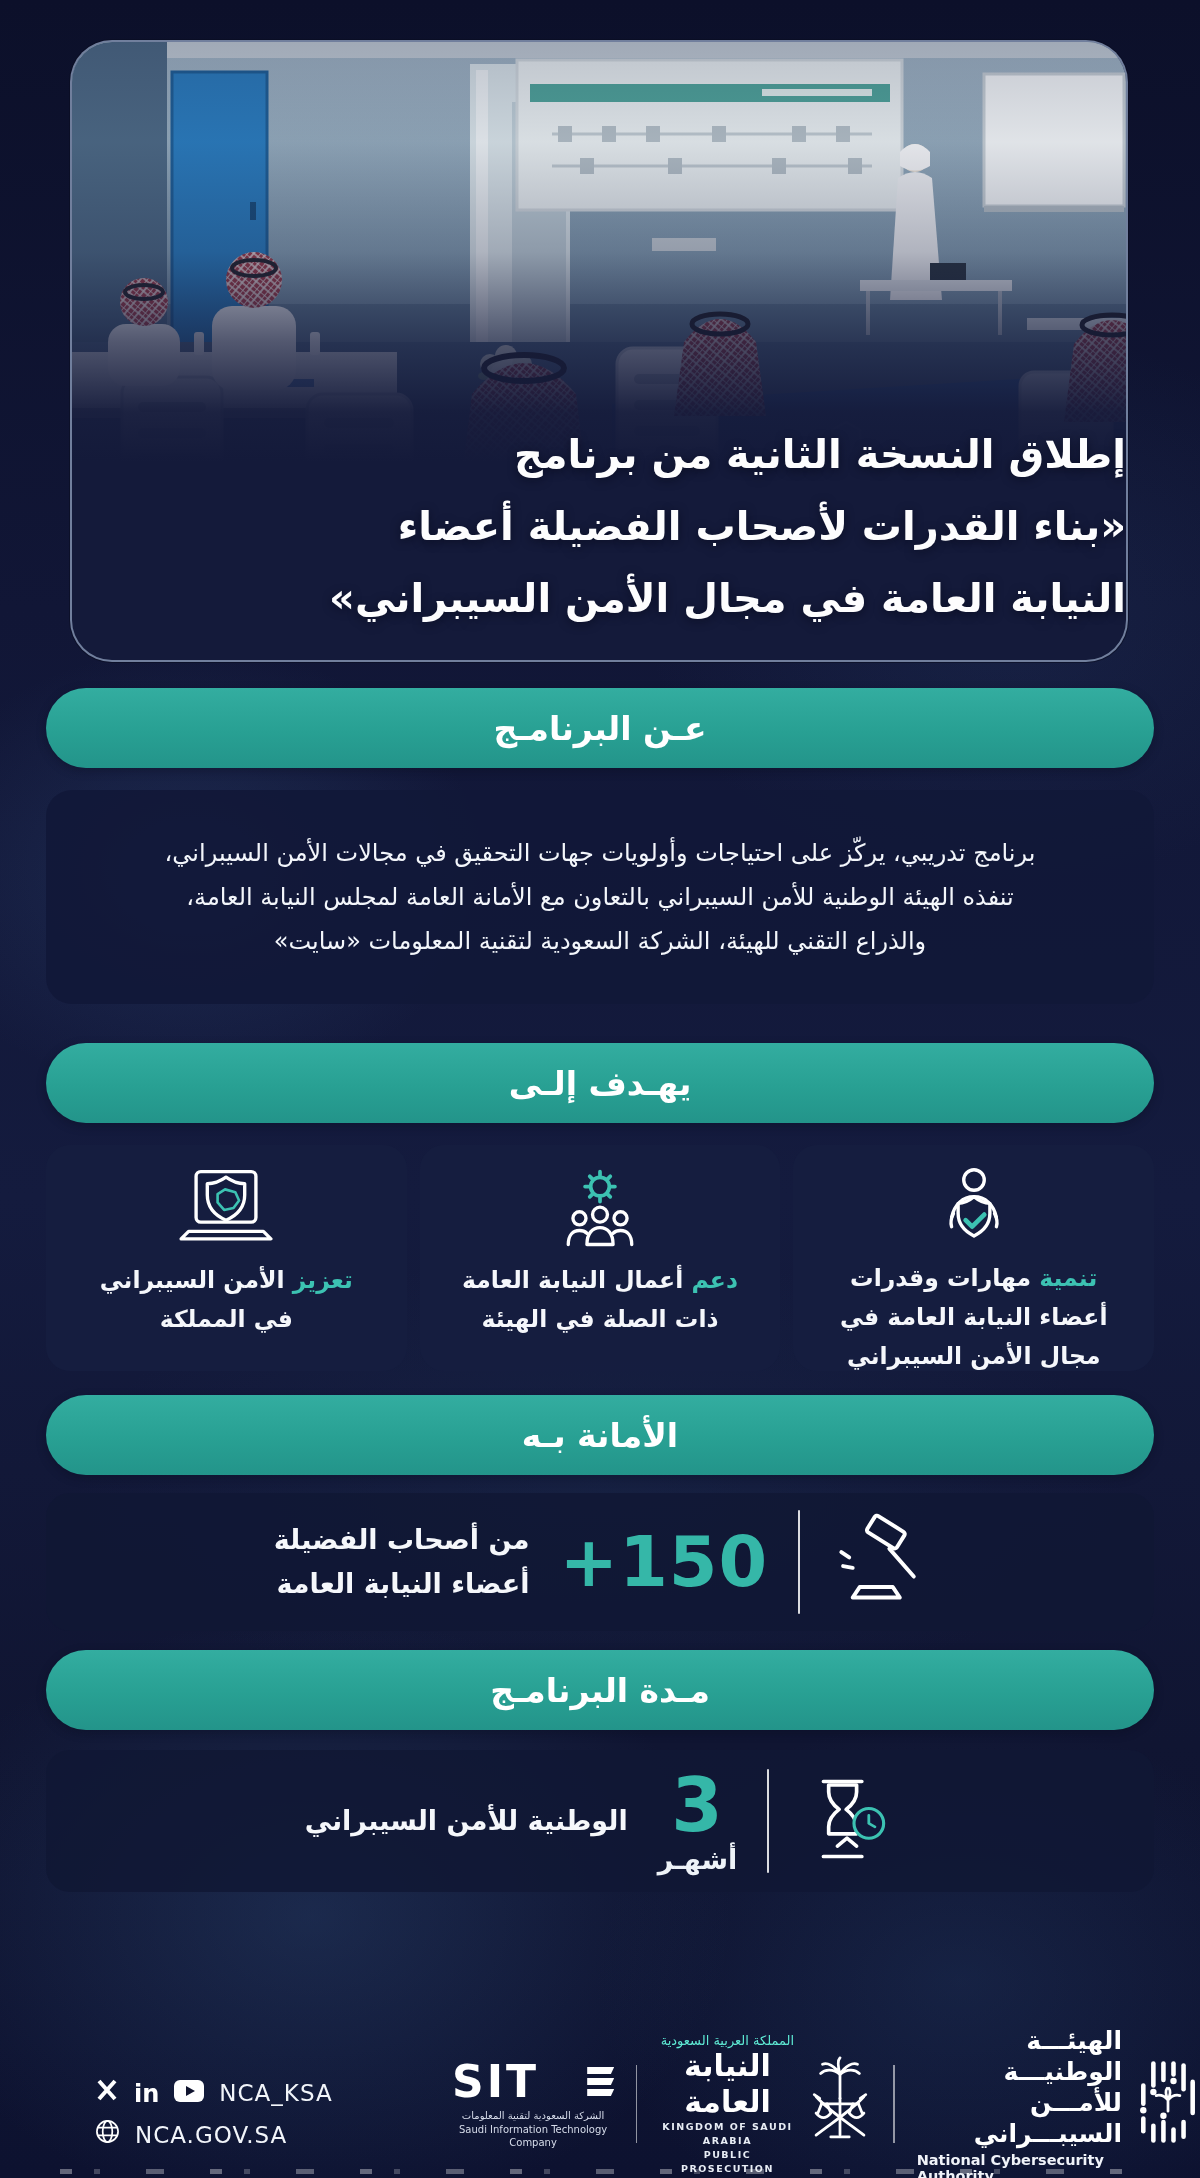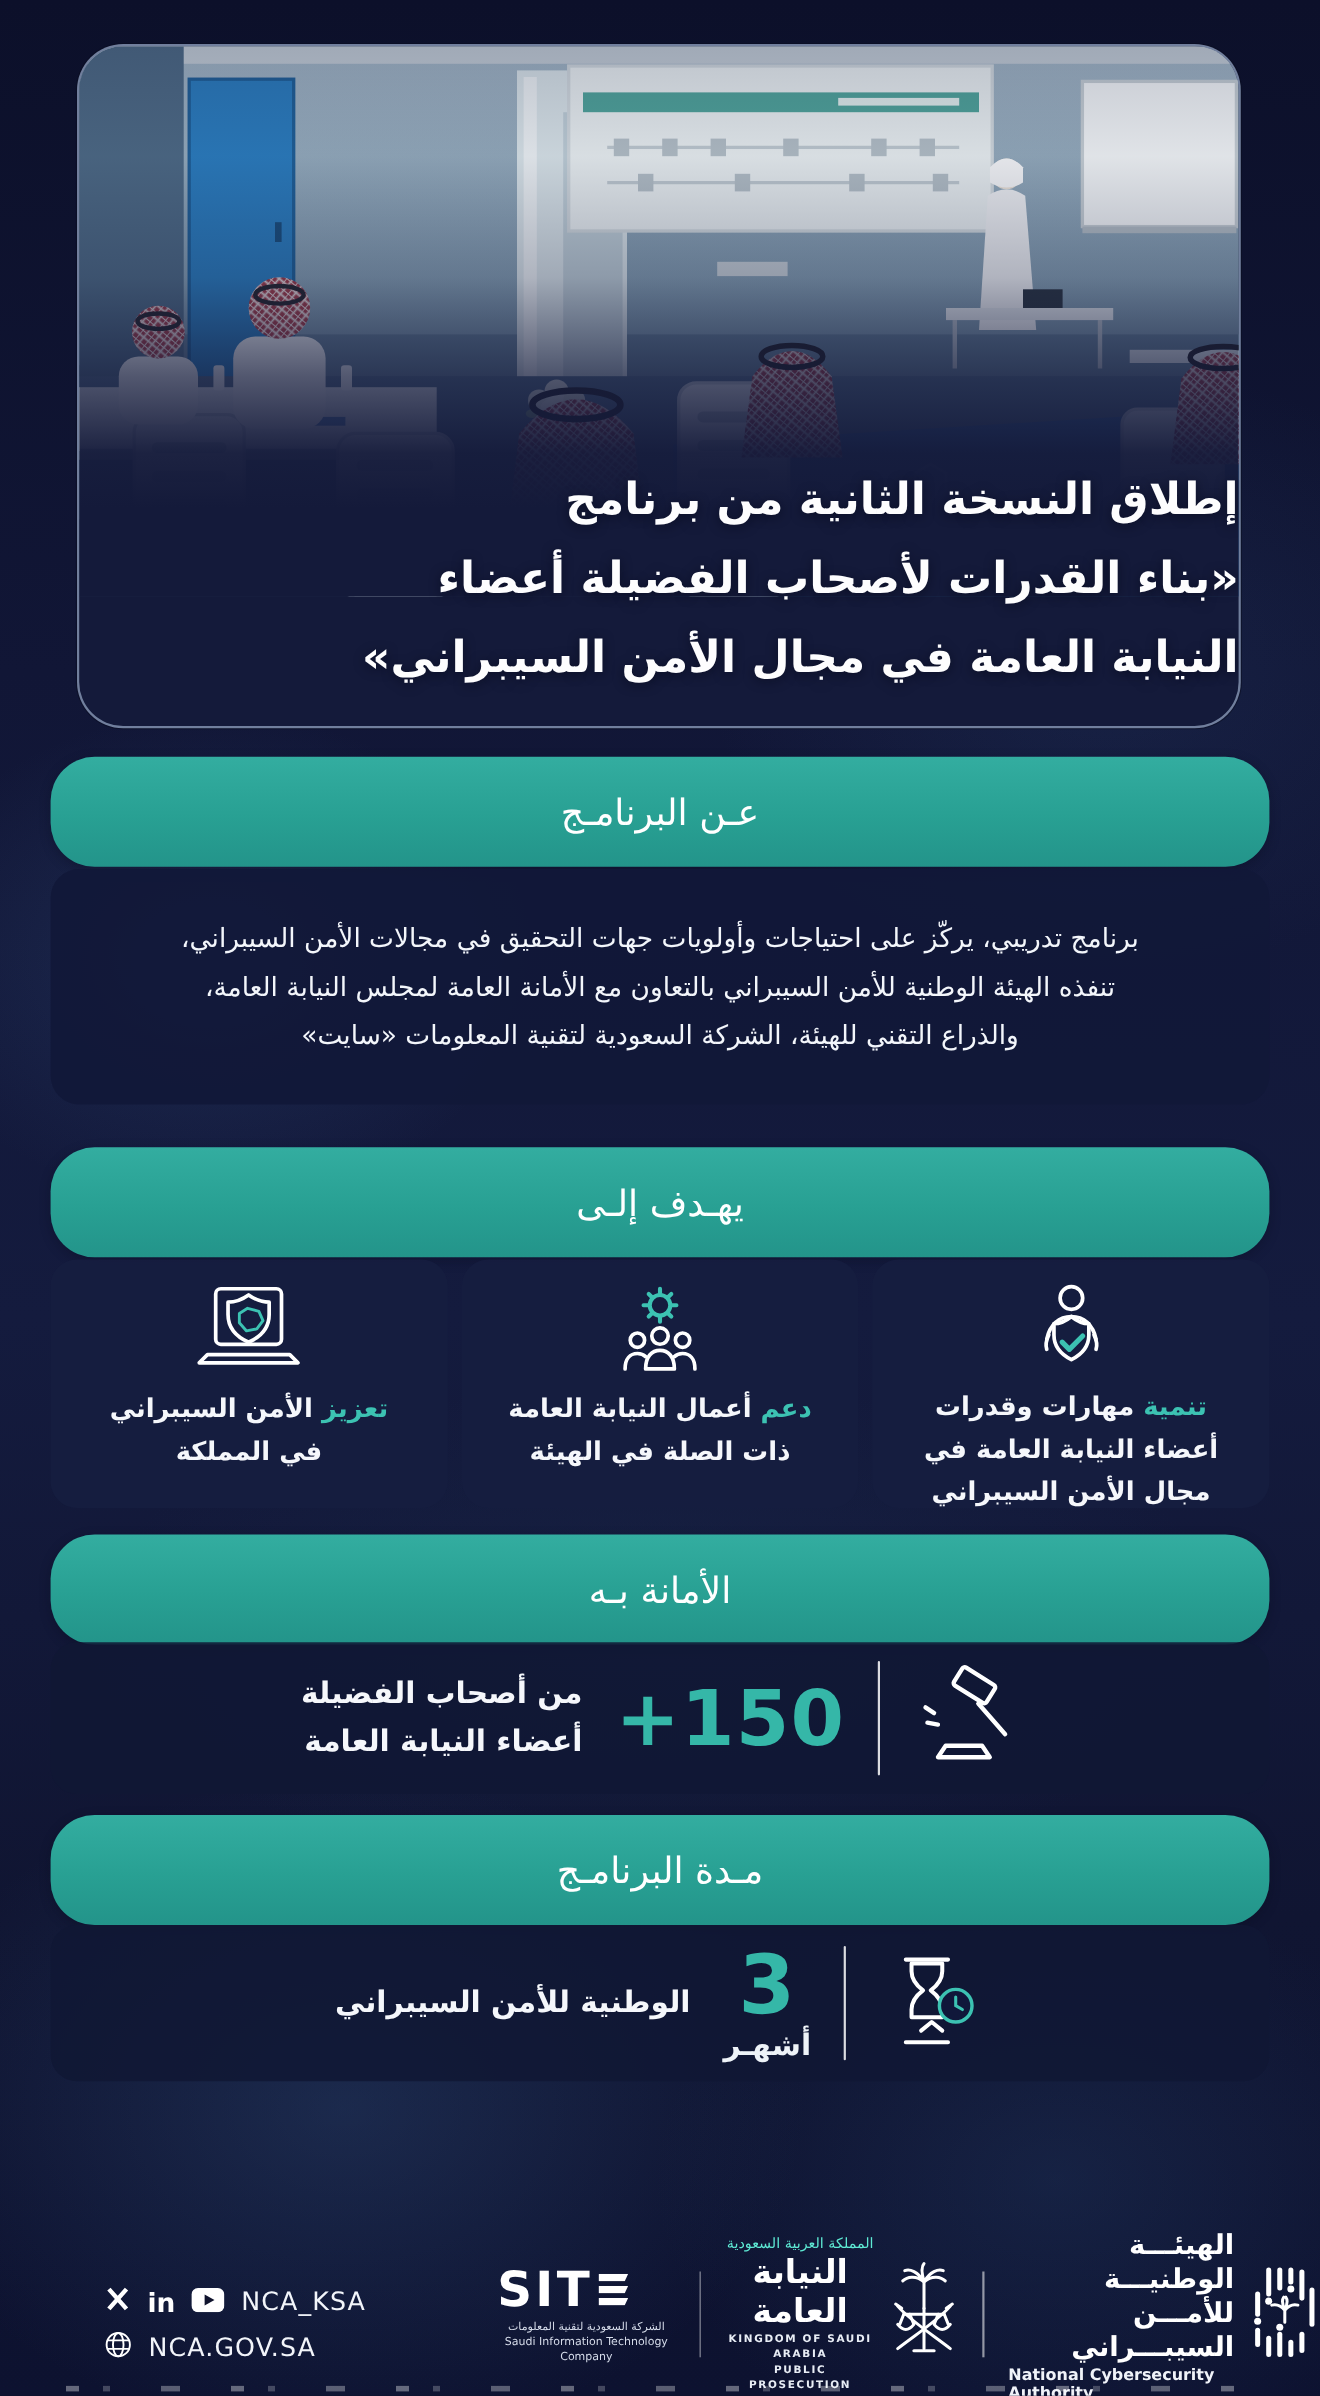--- a/index.html
+++ b/index.html
@@ -38,25 +38,25 @@
   }
   .hero-title{
     position:absolute; left:0; bottom:26px; width:100%;
     text-align:right; color:#fdfdfe; font-weight:700;
     font-size:40px; line-height:72px;
     text-shadow:0 2px 10px rgba(5,8,22,.55);
   }
 
   
   .pill{
-    position:absolute; left:46px; width:1108px; height:100px;
+    position:absolute; left:46px; width:1108px; height:80px;
     border-radius:40px;
     background:linear-gradient(180deg,#33ada0 0%, #28a093 55%, #23948a 100%);
     display:flex; align-items:center; justify-content:center;
-    color:#ffffff; font-weight:400; font-size:33px;
+    color:#ffffff; font-weight:700; font-size:33px;
     box-shadow:0 3px 10px rgba(8,12,30,.35);
   }
 
   
   .about-card{
     position:absolute; top:790px; left:46px; width:1108px; height:214px;
     border-radius:26px; background:rgba(17,24,56,.92);
     display:flex; flex-direction:column; align-items:center; justify-content:center;
     color:#f3f6fb; font-size:24px; font-weight:500; line-height:44px;
     text-align:center; padding:0 40px;
@@ -105,21 +105,21 @@
   .social{ position:absolute; left:95px; top:26px; }
   .social-row{ display:flex; align-items:flex-end; gap:15px; height:30px; }
   .social-row + .social-row{ margin-top:12px; }
   .handle-text{ font-size:23px; letter-spacing:1px; font-weight:500; }
   .logo-strip{
     position:absolute; left:452px; top:8px; height:92px;
     display:flex; align-items:center; gap:22px;
   }
   .logo-sep{ width:1.5px; height:78px; background:rgba(255,255,255,.55); }
   .site-logo{ text-align:center; }
-  .site-word{ display:flex; align-items:center; justify-content:flex-start; }
+  .site-word{ display:flex; align-items:center; justify-content:space-between; }
   .site-word .wm{ color:#fff; font-weight:700; font-size:44px; letter-spacing:3px; line-height:1; }
   .site-e{ display:inline-flex; flex-direction:column; gap:4px; margin-left:5px; }
   .site-e i{ display:block; width:27px; height:7px; background:#fff; clip-path:polygon(0 0,100% 0,88% 100%,0 100%); }
   .site-cap{ margin-top:5px; font-size:10px; color:#d6dcea; line-height:13px; }
   .pp-logo{ display:flex; align-items:center; gap:14px; }
   .pp-text{ text-align:center; direction:rtl; }
   .pp-tag{ font-size:13px; font-weight:400; color:#5eead4; }
   .pp-name{ font-size:30px; font-weight:700; color:#fff; line-height:36px; }
   .pp-en{ font-size:9.5px; letter-spacing:1.5px; color:#e8edf5; line-height:14px; font-weight:700; }
   .nca-logo{ display:flex; align-items:center; gap:14px; }

